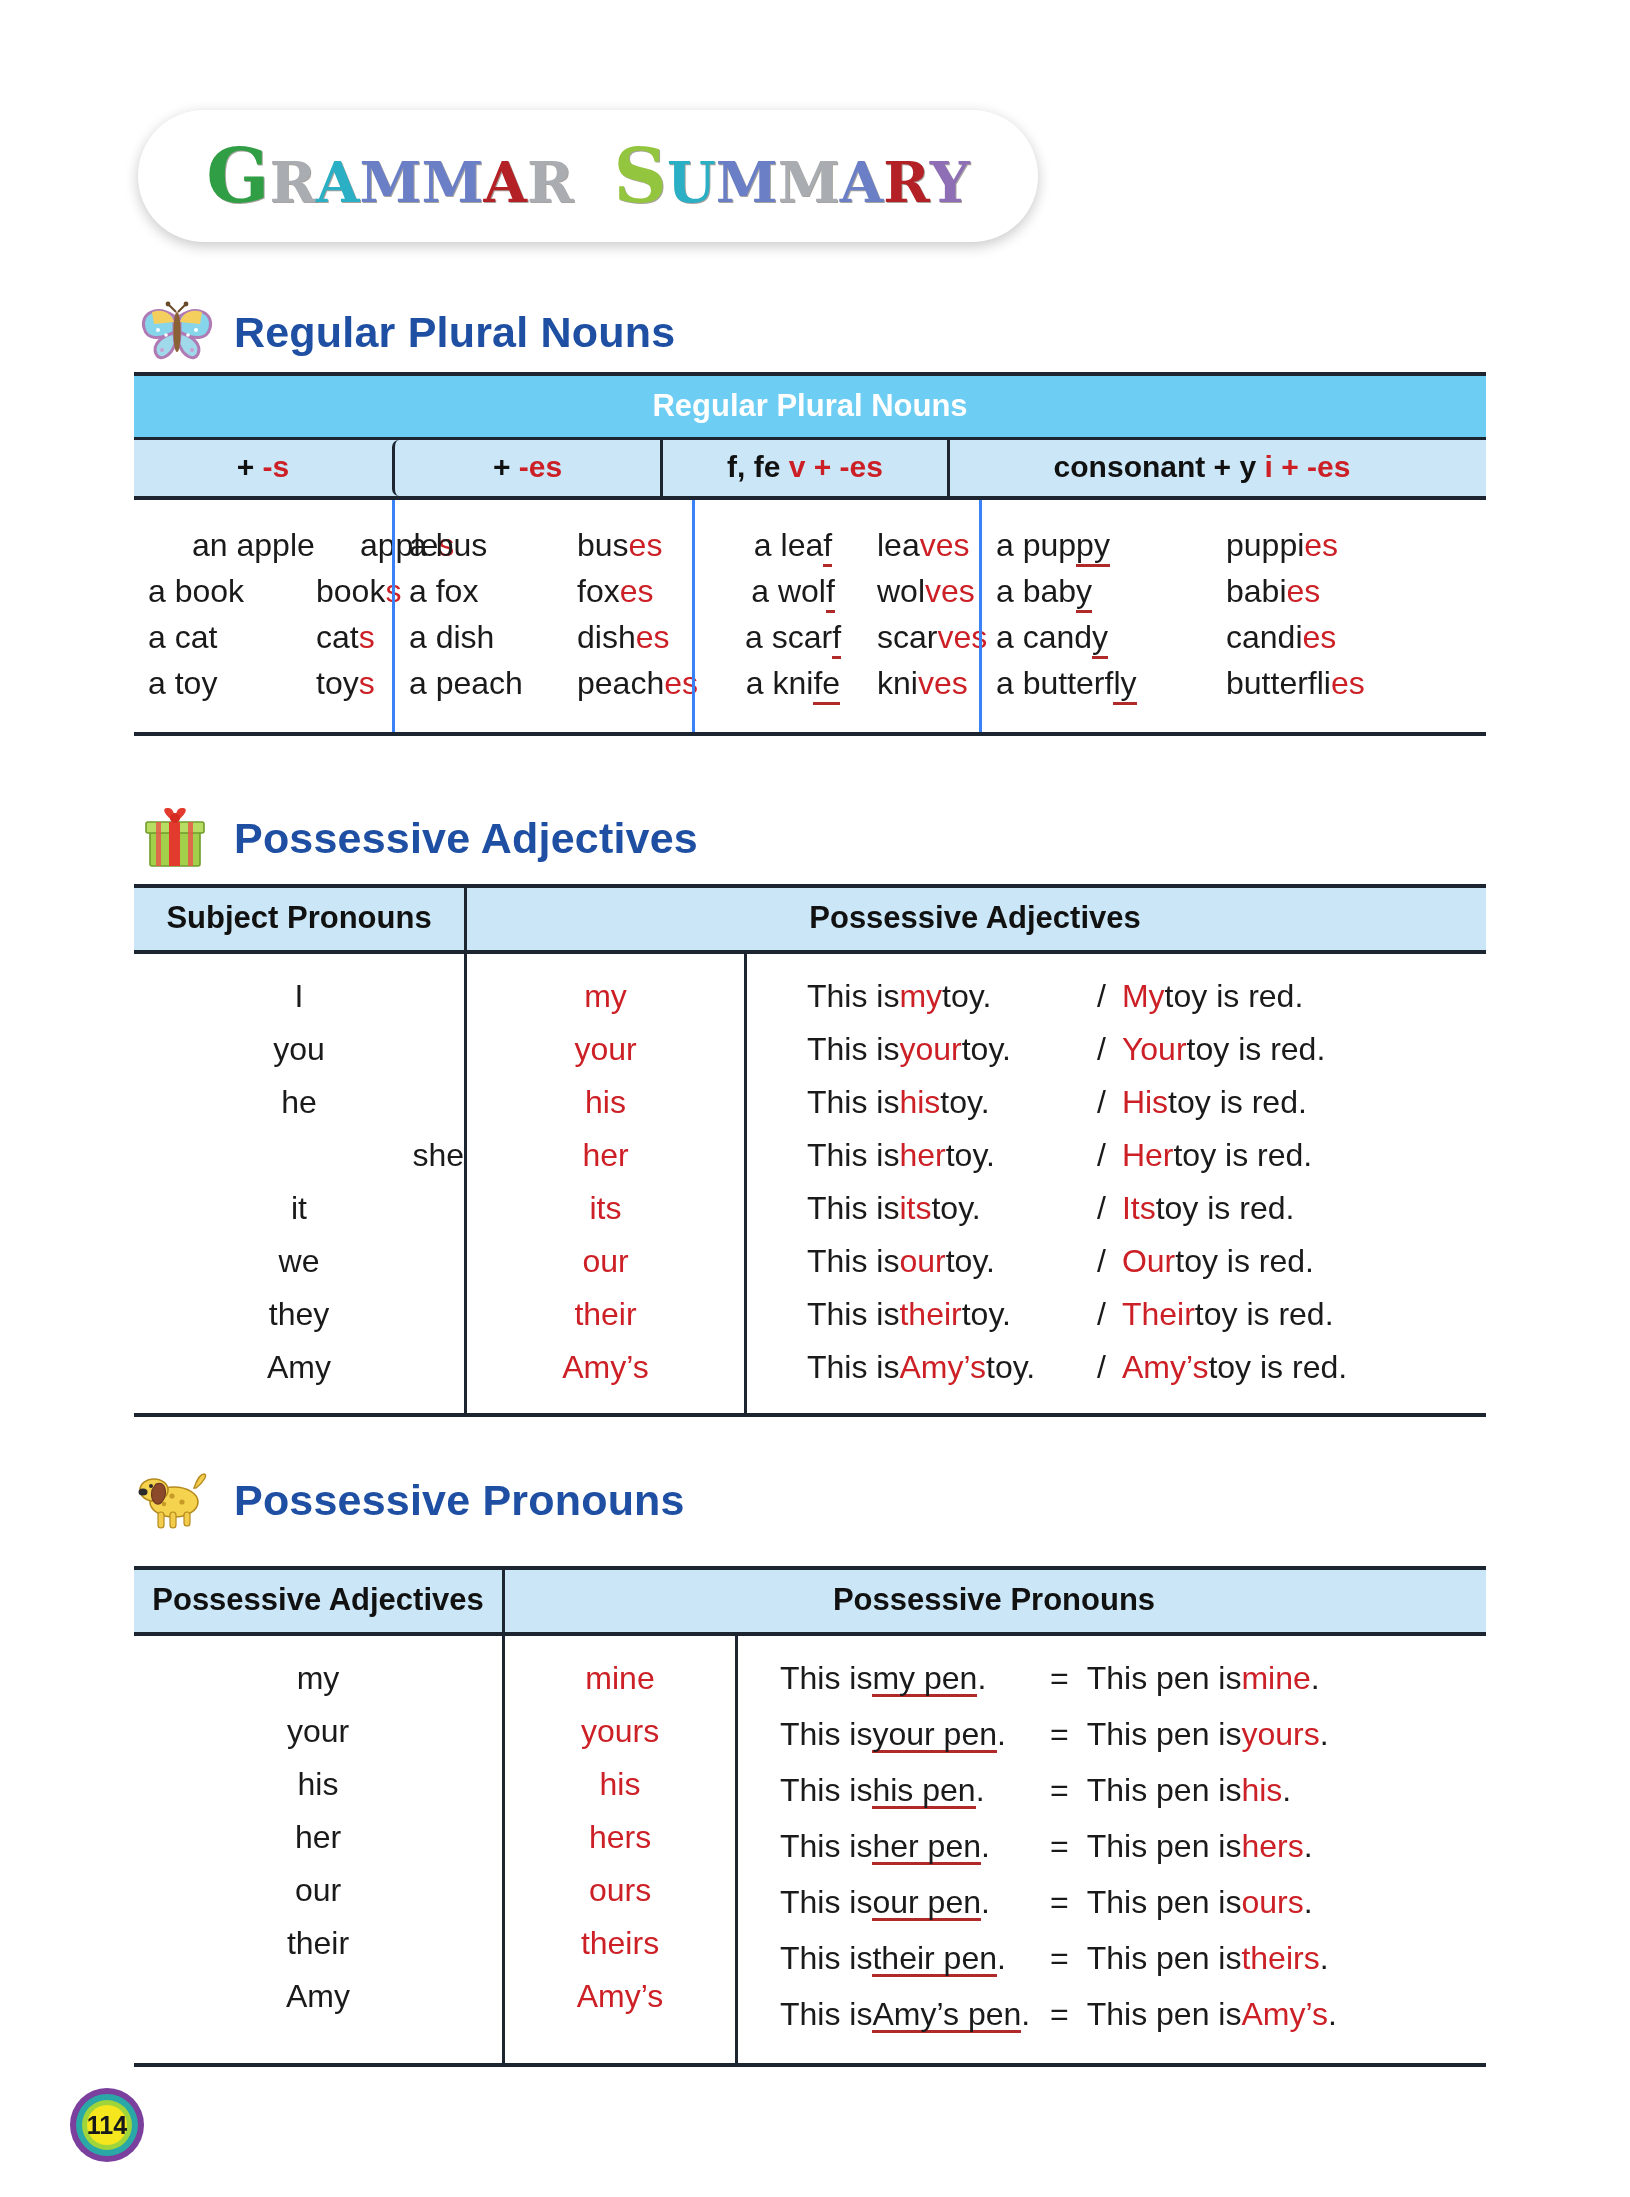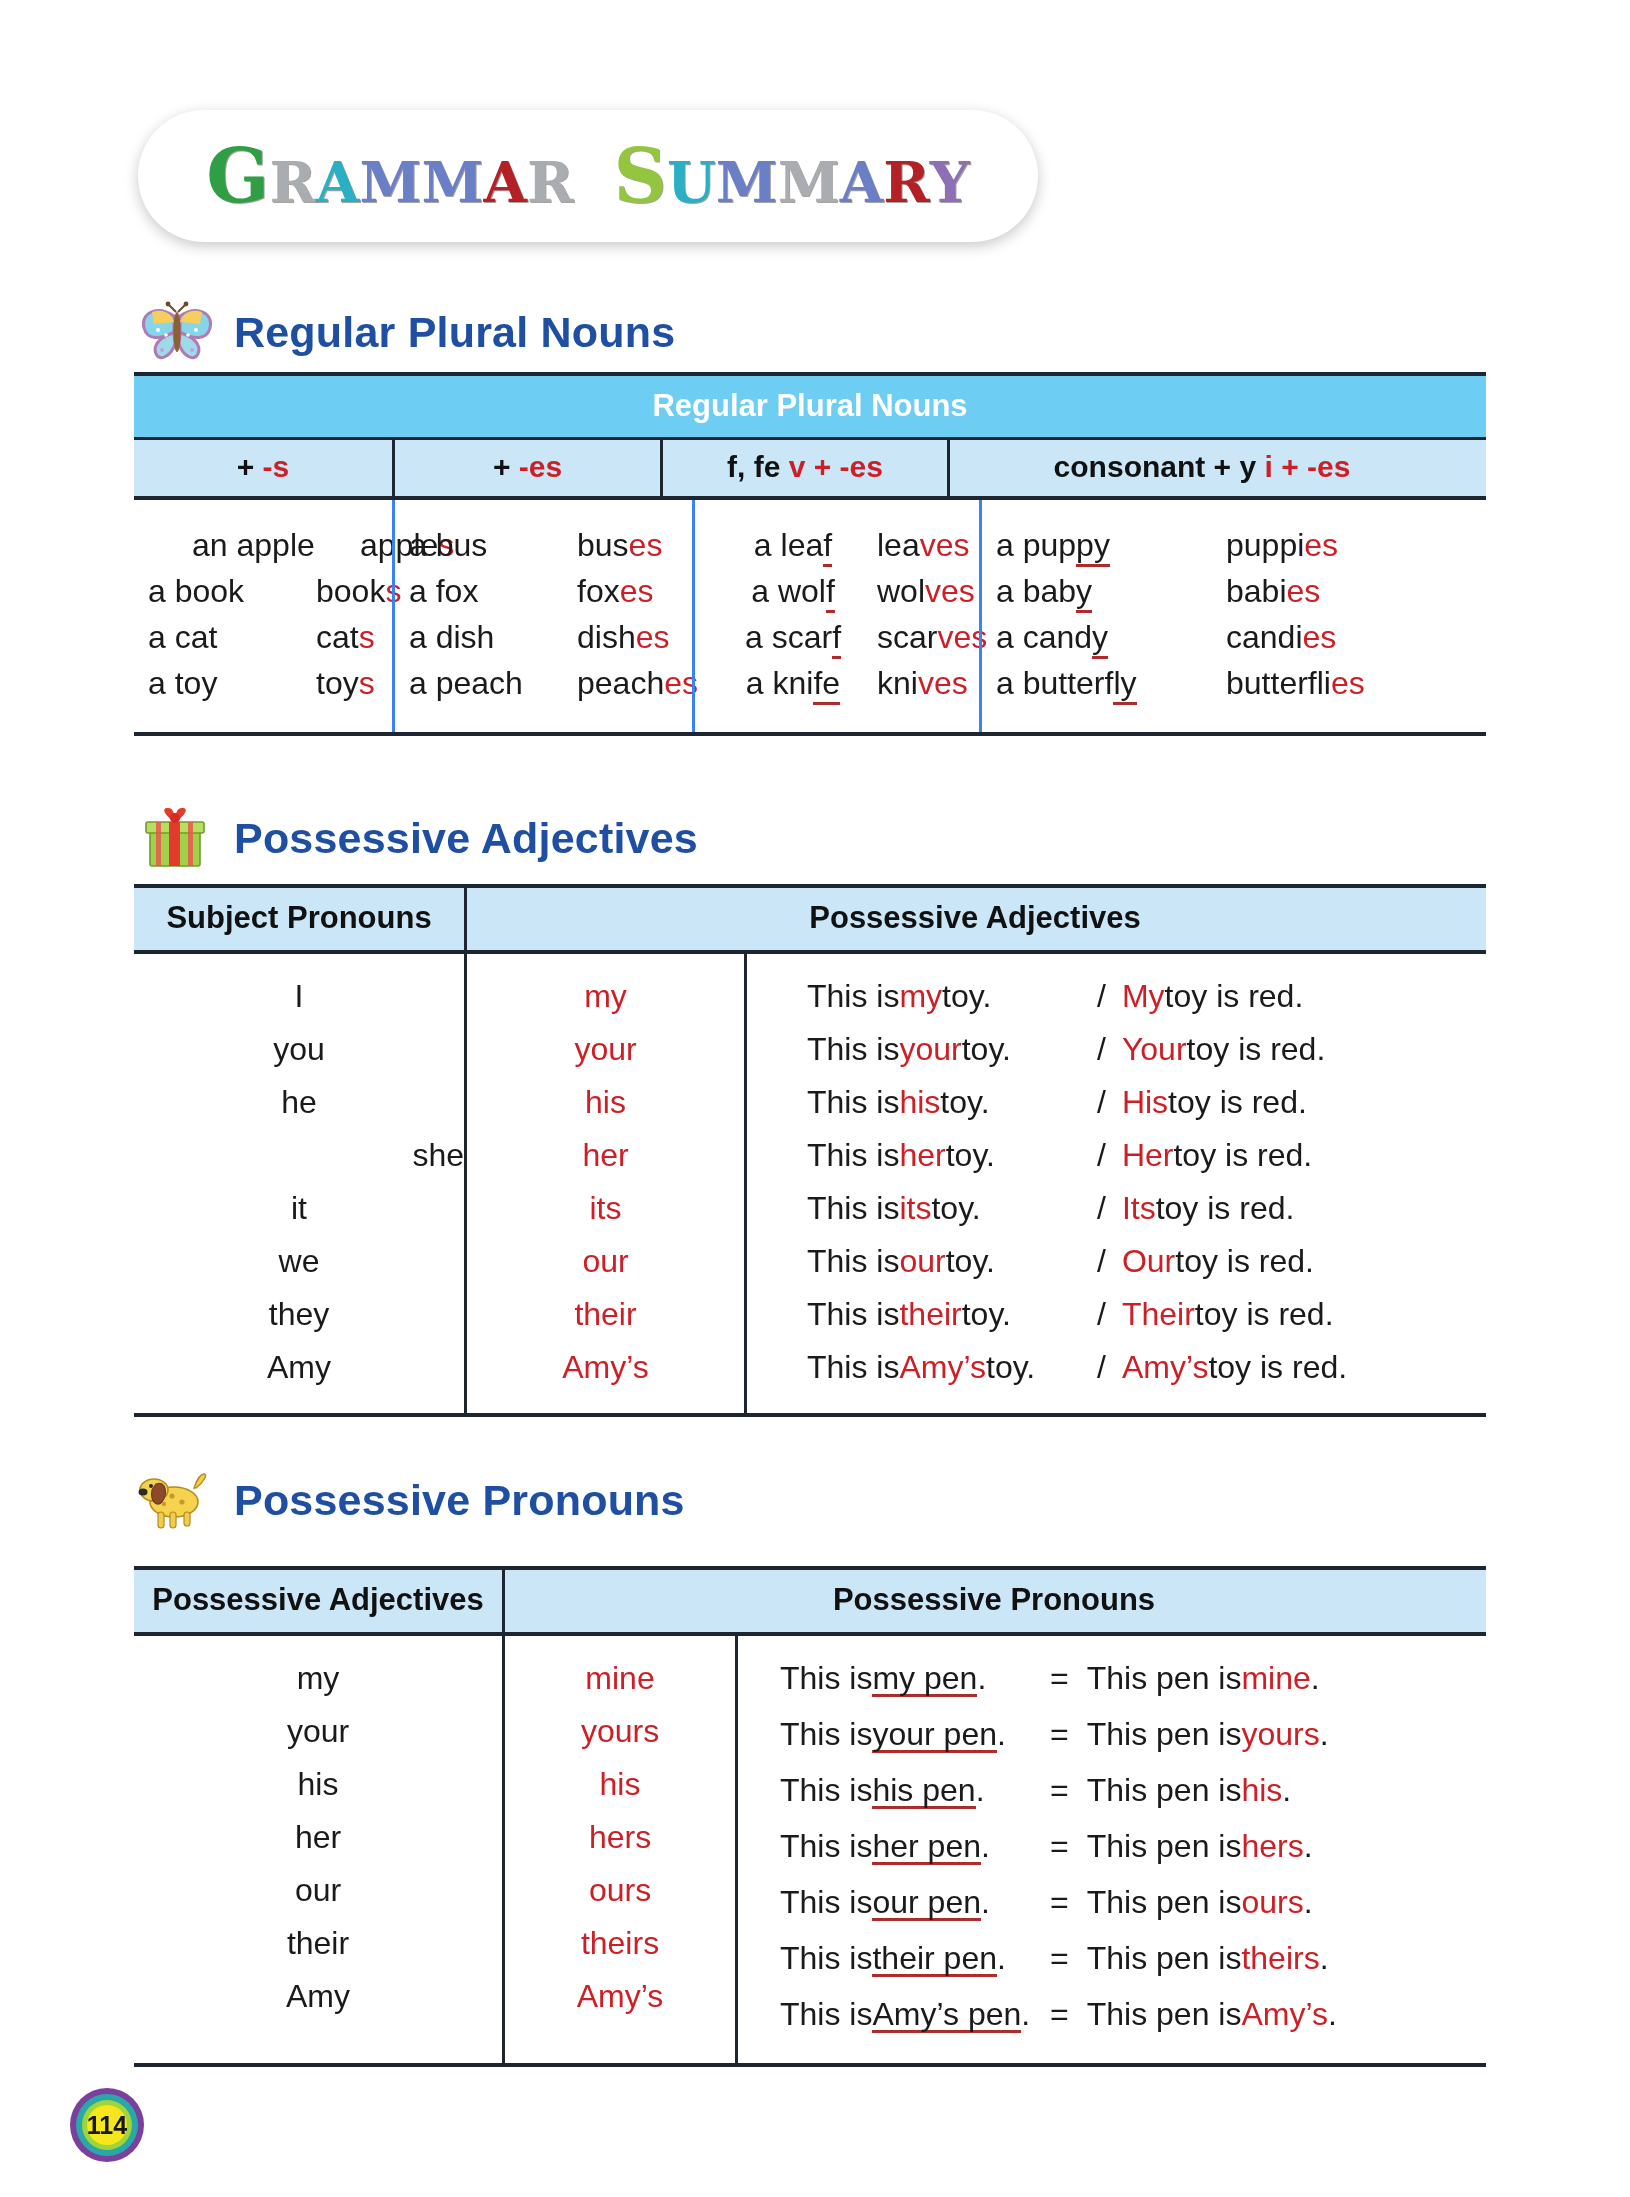--- a/index.html
+++ b/index.html
@@ -174,21 +174,21 @@
         <ellipse cx="39" cy="32" rx="3.6" ry="20" fill="#8a6134"></ellipse>
       </svg>
     </span>
     <span class="htext">Regular Plural Nouns</span>
   </div>
 
   <div class="tbl" style="top:372px;">
     <div class="bandhead">Regular Plural Nouns</div>
     <div class="subhead" id="plural-subhead">
         <div class="cell" style="width: 258px;"><span>+ </span><span class="red">-s</span></div>
-        <div class="cell" style="width: 268px;"><span>+ </span><span class="red">-es</span></div>
+        <div class="cell" style="width: 268px; border-radius: 7px;"><span>+ </span><span class="red">-es</span></div>
         <div class="cell" style="width: 287px;"><span>f, fe  </span><span class="red">v + -es</span></div>
         <div class="cell" style="width: 507px;"><span>consonant + y   </span><span class="red">i + -es</span></div>
       </div>
     <div class="bodyrows rowline-bot" id="plural-body">
         <div class="bcol" style="width: 258px; padding-left: 14px;">
           <div class="pair">
             <span class="sg" style="min-width: 168px; margin-left: 44px;"><span>an apple</span></span>
             <span class="pl"><span>apple</span><span class="red">s</span></span>
           </div>
           <div class="pair">

